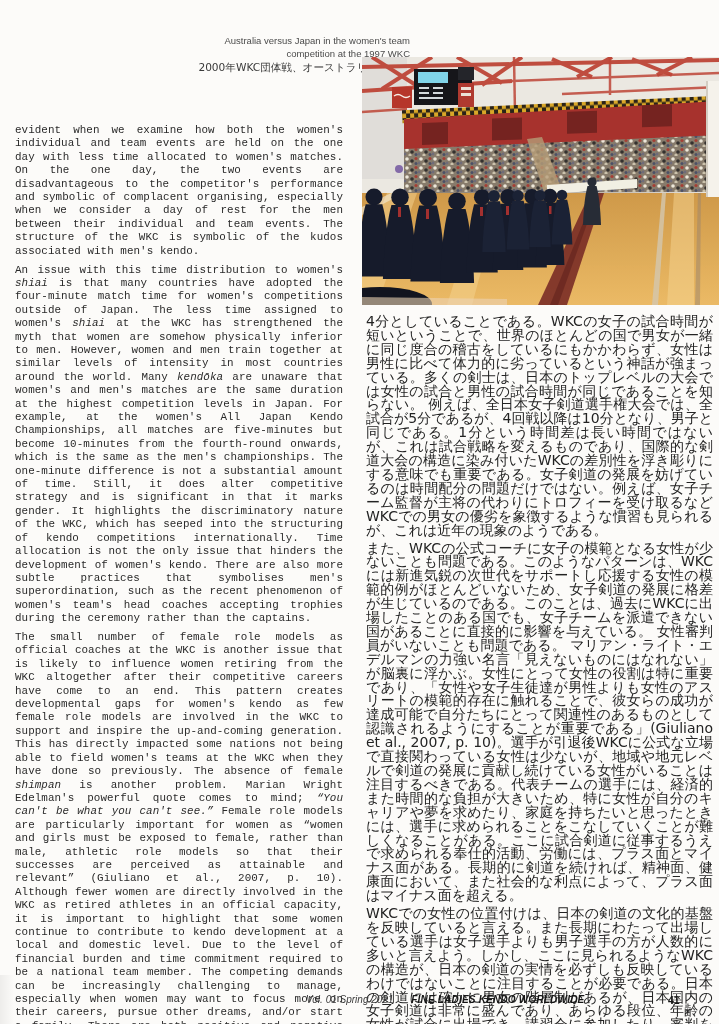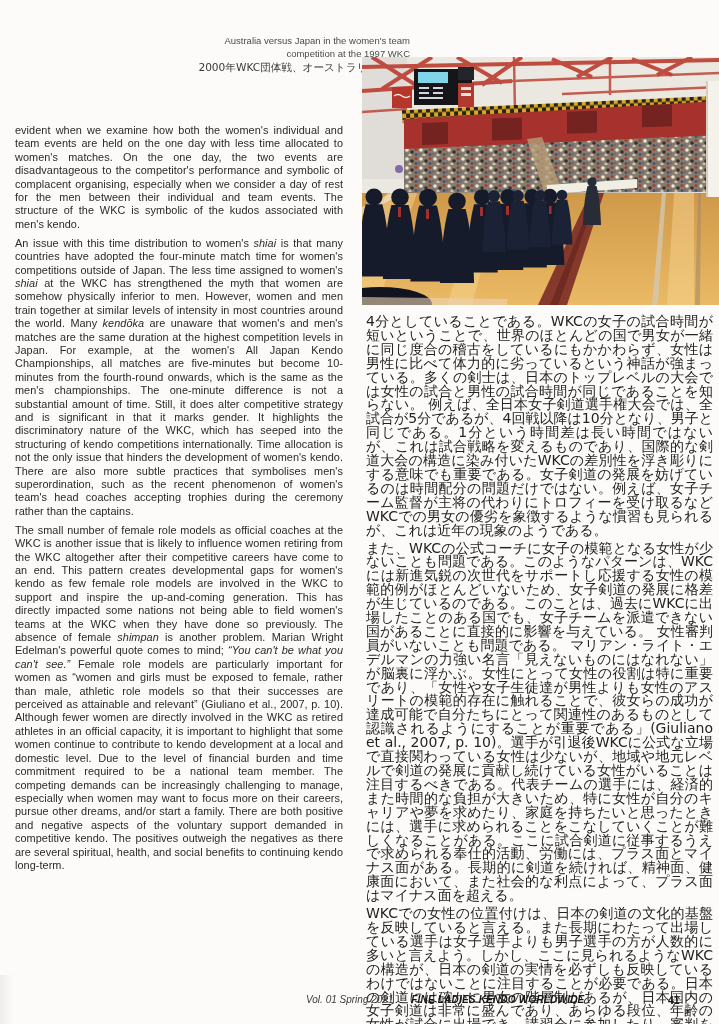--- a/index.html
+++ b/index.html
@@ -17,21 +17,21 @@
     font-family:"DejaVu Sans", sans-serif; }
   
   .photo { position:absolute; left:362px; top:57px; width:357px; height:248px; }
   .photo svg { display:block; filter: blur(.45px) saturate(.92) brightness(1.02); }
   
   .col-en {
     position:absolute; left:15px; top:124px; width:328px;
     font-size:10.9px; line-height:13.4px; text-align:justify;
     color:#2a2a2a; letter-spacing:.05px;
   }
-  .col-en p { margin:0 0 5.5px 0; }
+  .col-en p { margin:0 0 5.5px 0;font-family:Liberation Mono, monospace; }
   .it { font-style:italic; }
   
   .col-ja {
     position:absolute; left:366px; top:315px; width:347px;
     font-size:14px; line-height:13.9px; text-align:justify;
     color:#232323; font-family:"DejaVu Sans", sans-serif;
   }
   .col-ja p { margin:0 0 4px 0; }
   
   .footer { position:absolute; left:306px; top:994px; font-size:10px; color:#3a3a3a; white-space:nowrap;font-style:italic; }

